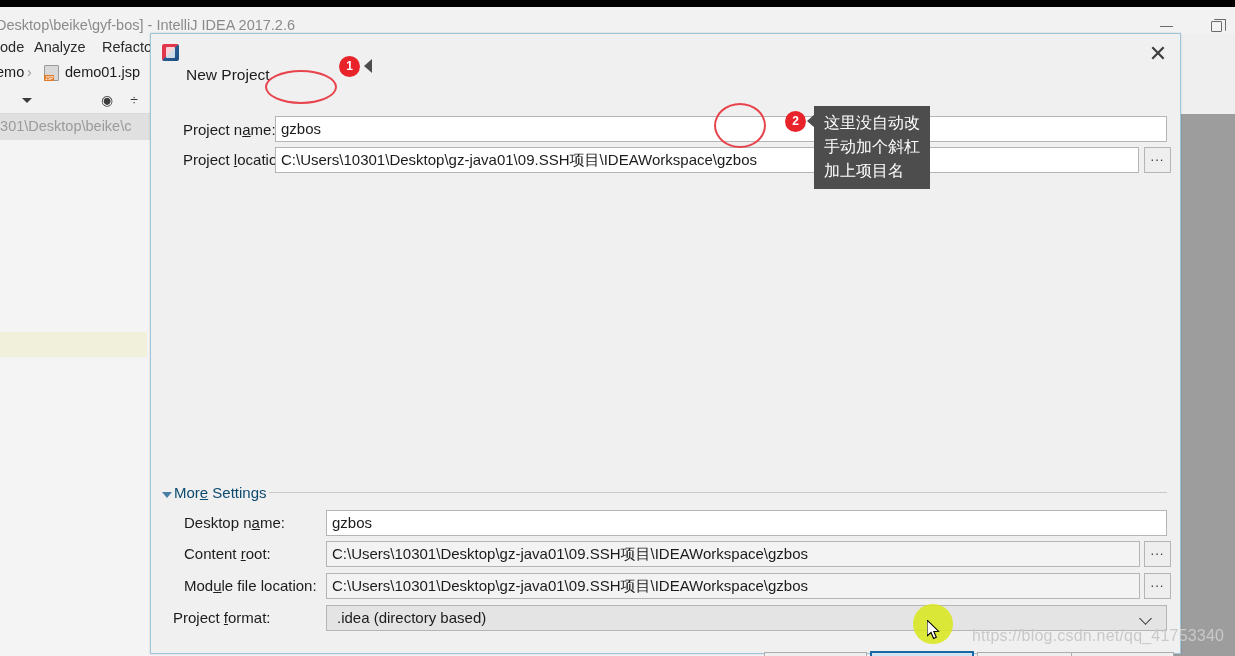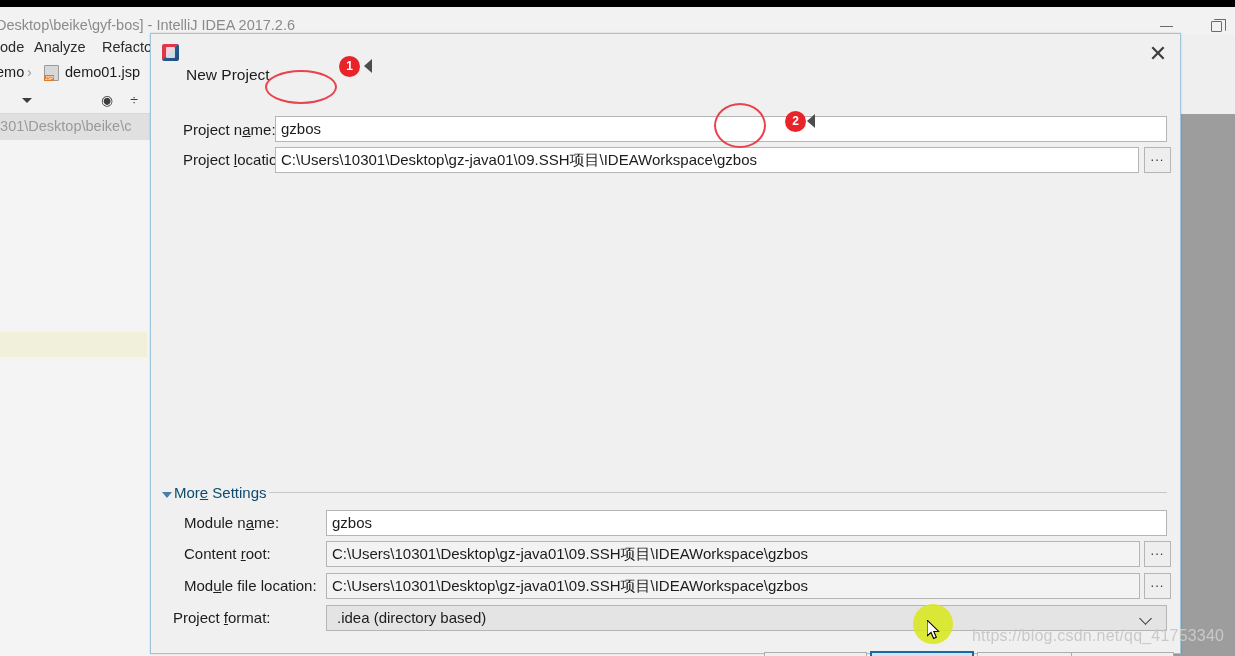--- a/index.html
+++ b/index.html
@@ -285,21 +285,21 @@
       <div class="txtfield" style="left:124px;top:45px;width:892px;height:26px">gzbos</div>
 
       <div class="lbl" style="left:32px;top:80px"><span>Project </span><span class="mn-u">l</span><span>ocation:</span></div>
       <div class="txtfield" style="left:124px;top:76px;width:864px;height:26px">C:\Users\10301\Desktop\gz-java01\09.SSH项目\IDEAWorkspace\gzbos</div>
       <div class="browse-btn" style="left:993px;top:76px">...</div>
 
       <div class="ms-caret" style="left:11px;top:421px"></div>
       <div class="ms-label" style="left:23px;top:413px"><span>Mor</span><span class="mn-u">e</span><span> Settings</span></div>
       <div class="ms-rule" style="left:118px;top:421px;width:898px"></div>
 
-      <div class="lbl" style="left:33px;top:443px"><span>Module n</span><span class="mn-u">a</span><span>me:</span></div>
+      <div class="lbl" style="left:33px;top:443px"><span>Desktop n</span><span class="mn-u">a</span><span>me:</span></div>
       <div class="txtfield" style="left:175px;top:439px;width:841px;height:26px">gzbos</div>
 
       <div class="lbl" style="left:33px;top:474px"><span>Content </span><span class="mn-u">r</span><span>oot:</span></div>
       <div class="txtfield readonly" style="left:175px;top:470px;width:814px;height:26px">C:\Users\10301\Desktop\gz-java01\09.SSH项目\IDEAWorkspace\gzbos</div>
       <div class="browse-btn" style="left:993px;top:470px">...</div>
 
       <div class="lbl" style="left:33px;top:506px"><span>Mod</span><span class="mn-u">u</span><span>le file location:</span></div>
       <div class="txtfield readonly" style="left:175px;top:502px;width:814px;height:26px">C:\Users\10301\Desktop\gz-java01\09.SSH项目\IDEAWorkspace\gzbos</div>
       <div class="browse-btn" style="left:993px;top:502px">...</div>
 
@@ -319,20 +319,23 @@
 
   <div class="ellipse" style="left:265px;top:70px;width:72px;height:34px"></div>
 
   <div class="ann-badge" style="left:339px;top:56px">1</div>
   <div class="tip-arrow" style="left:364px;top:59px"></div>
 
   <div class="ellipse" style="left:714px;top:103px;width:52px;height:45px"></div>
 
   <div class="ann-badge" style="left:785px;top:111px">2</div>
   <div class="tip-arrow" style="left:807px;top:114px"></div>
+  <div class="tip" style="left:814px;top:106px">这里没自动改
+手动加个斜杠
+加上项目名</div>
 
   <div class="hl-dot" style="left:913px;top:604px;width:40px;height:40px"></div>
 
   <svg class="cursor" viewBox="0 0 14 22">
     <polygon points="0,0 0,16 4,12.5 6.6,18.5 9.3,17.3 6.8,11.5 11.5,11.2" fill="#ffffff" stroke="#000000" stroke-width="1.1"></polygon>
   </svg>
 
   <div class="watermark">https://blog.csdn.net/qq_41753340</div>
 
 </div>

